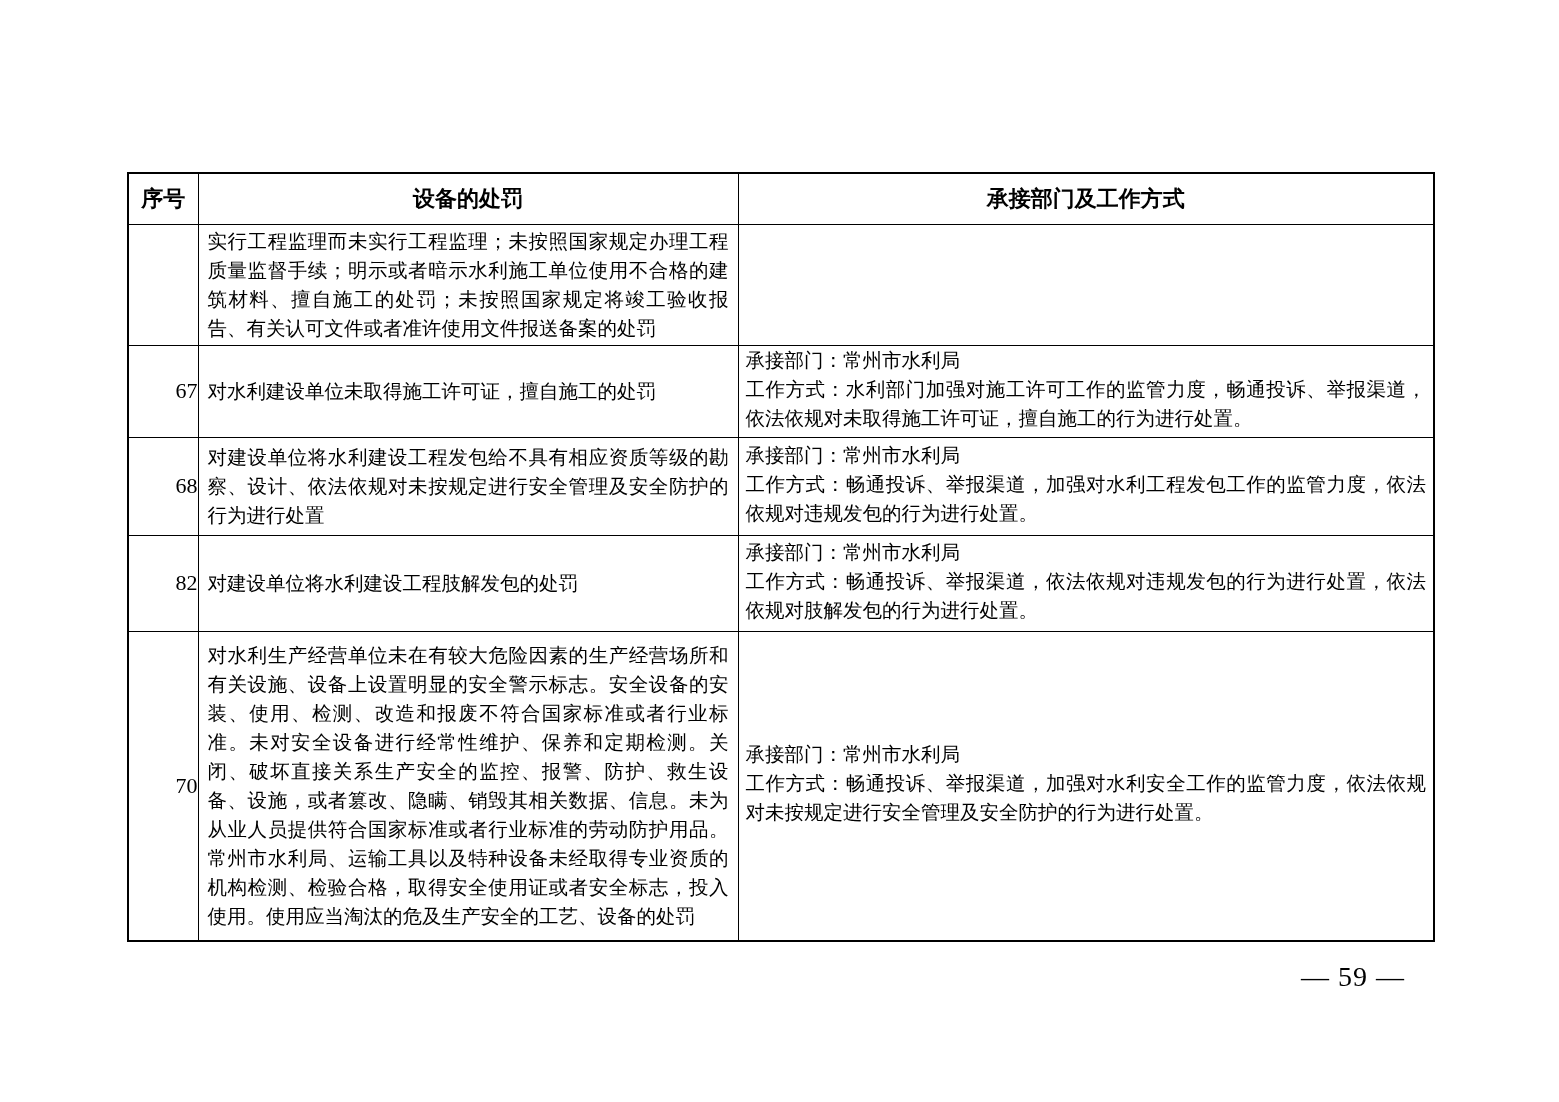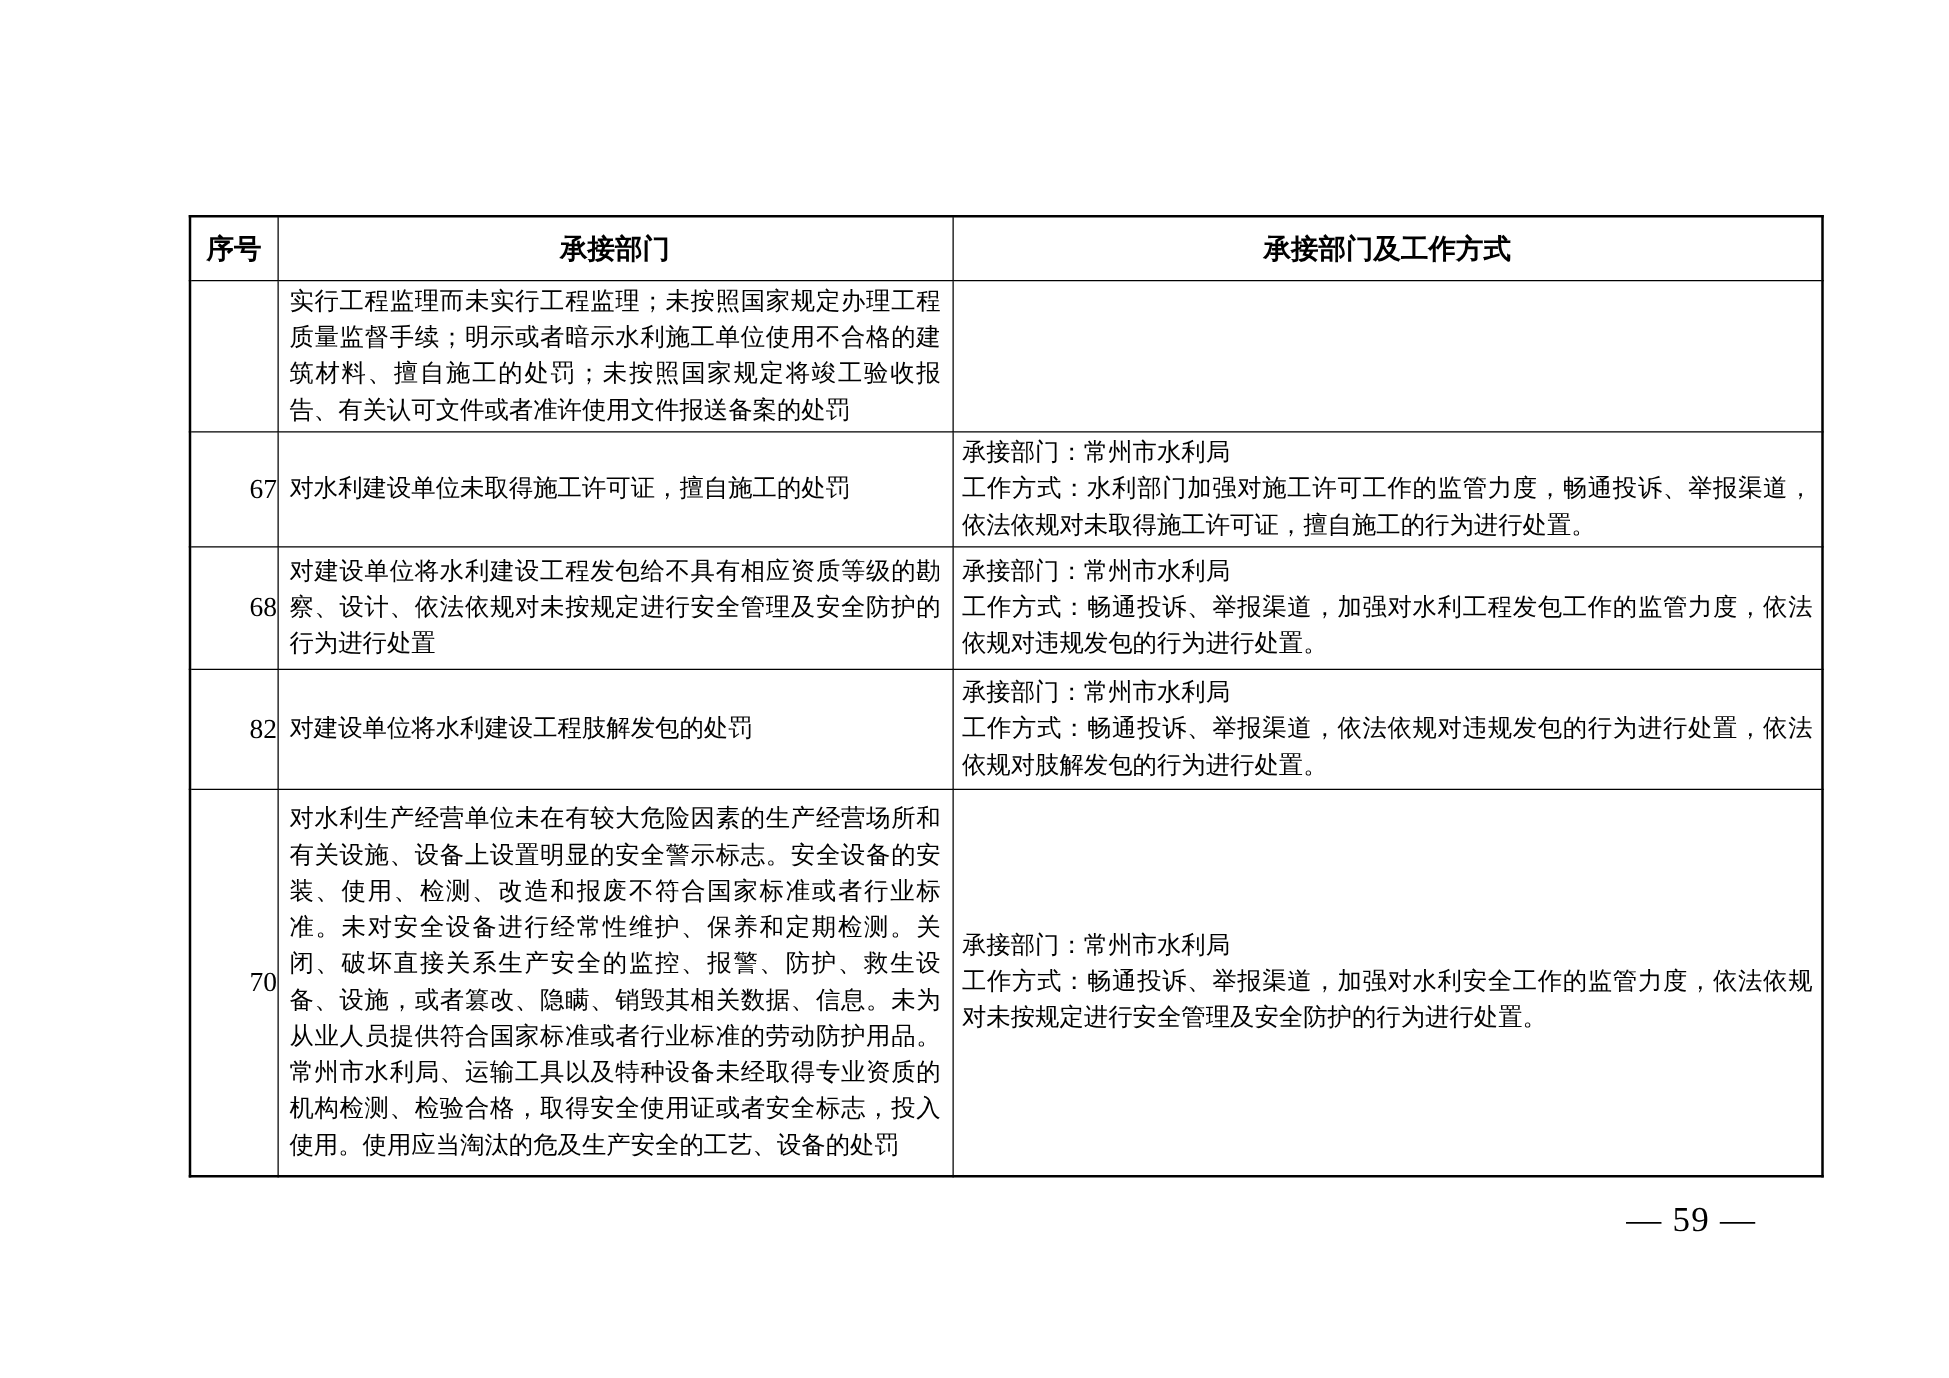--- a/index.html
+++ b/index.html
@@ -17,21 +17,20 @@
   }
   .doc-table {
     position: absolute;
     left: 127px;
     top: 172px;
     width: 1306px;
     border-collapse: collapse;
     table-layout: fixed;
     border: 2.5px solid #000;
     background: #ffffff;
-    margin-left: 24px;
   }
   .doc-table th,
   .doc-table td {
     border: 1.6px solid #000;
     box-sizing: border-box;
     overflow: hidden;
   }
   .doc-table th {
     font-family: "Liberation Sans", "DejaVu Sans", sans-serif;
     font-weight: bold;
@@ -56,20 +55,21 @@
     padding: 2px 9px;
   }
   .dept-cell {
     text-align: justify;
     text-justify: inter-ideograph;
     text-justify: inter-character;
     vertical-align: middle;
     font-size: 19.5px;
     line-height: 29px;
     padding: 2px 7px;
+    font-family: Liberation Mono, monospace;
   }
   .r-head { height: 51px; }
   .r-a    { height: 120px; }
   .r-67   { height: 88px; }
   .r-68   { height: 98px; }
   .r-69   { height: 96px; }
   .r-70   { height: 310px; }
   .page-number {
     position: absolute;
     left: 1294px;
@@ -86,21 +86,21 @@
 
 <table class="doc-table">
   <colgroup>
     <col style="width:70px">
     <col style="width:540px">
     <col style="width:696px">
   </colgroup>
   <tbody>
     <tr class="r-head">
       <th>序号</th>
-      <th>承接部门</th>
+      <th>设备的处罚</th>
       <th>承接部门及工作方式</th>
     </tr>
 
     <tr class="r-a">
       <td class="seq-cell"></td>
       <td class="item-cell">实行工程监理而未实行工程监理；未按照国家规定办理工程质量监督手续；明示或者暗示水利施工单位使用不合格的建筑材料、擅自施工的处罚；未按照国家规定将竣工验收报告、有关认可文件或者准许使用文件报送备案的处罚</td>
       <td class="dept-cell">
         <div></div>
         <div></div>
       </td>

